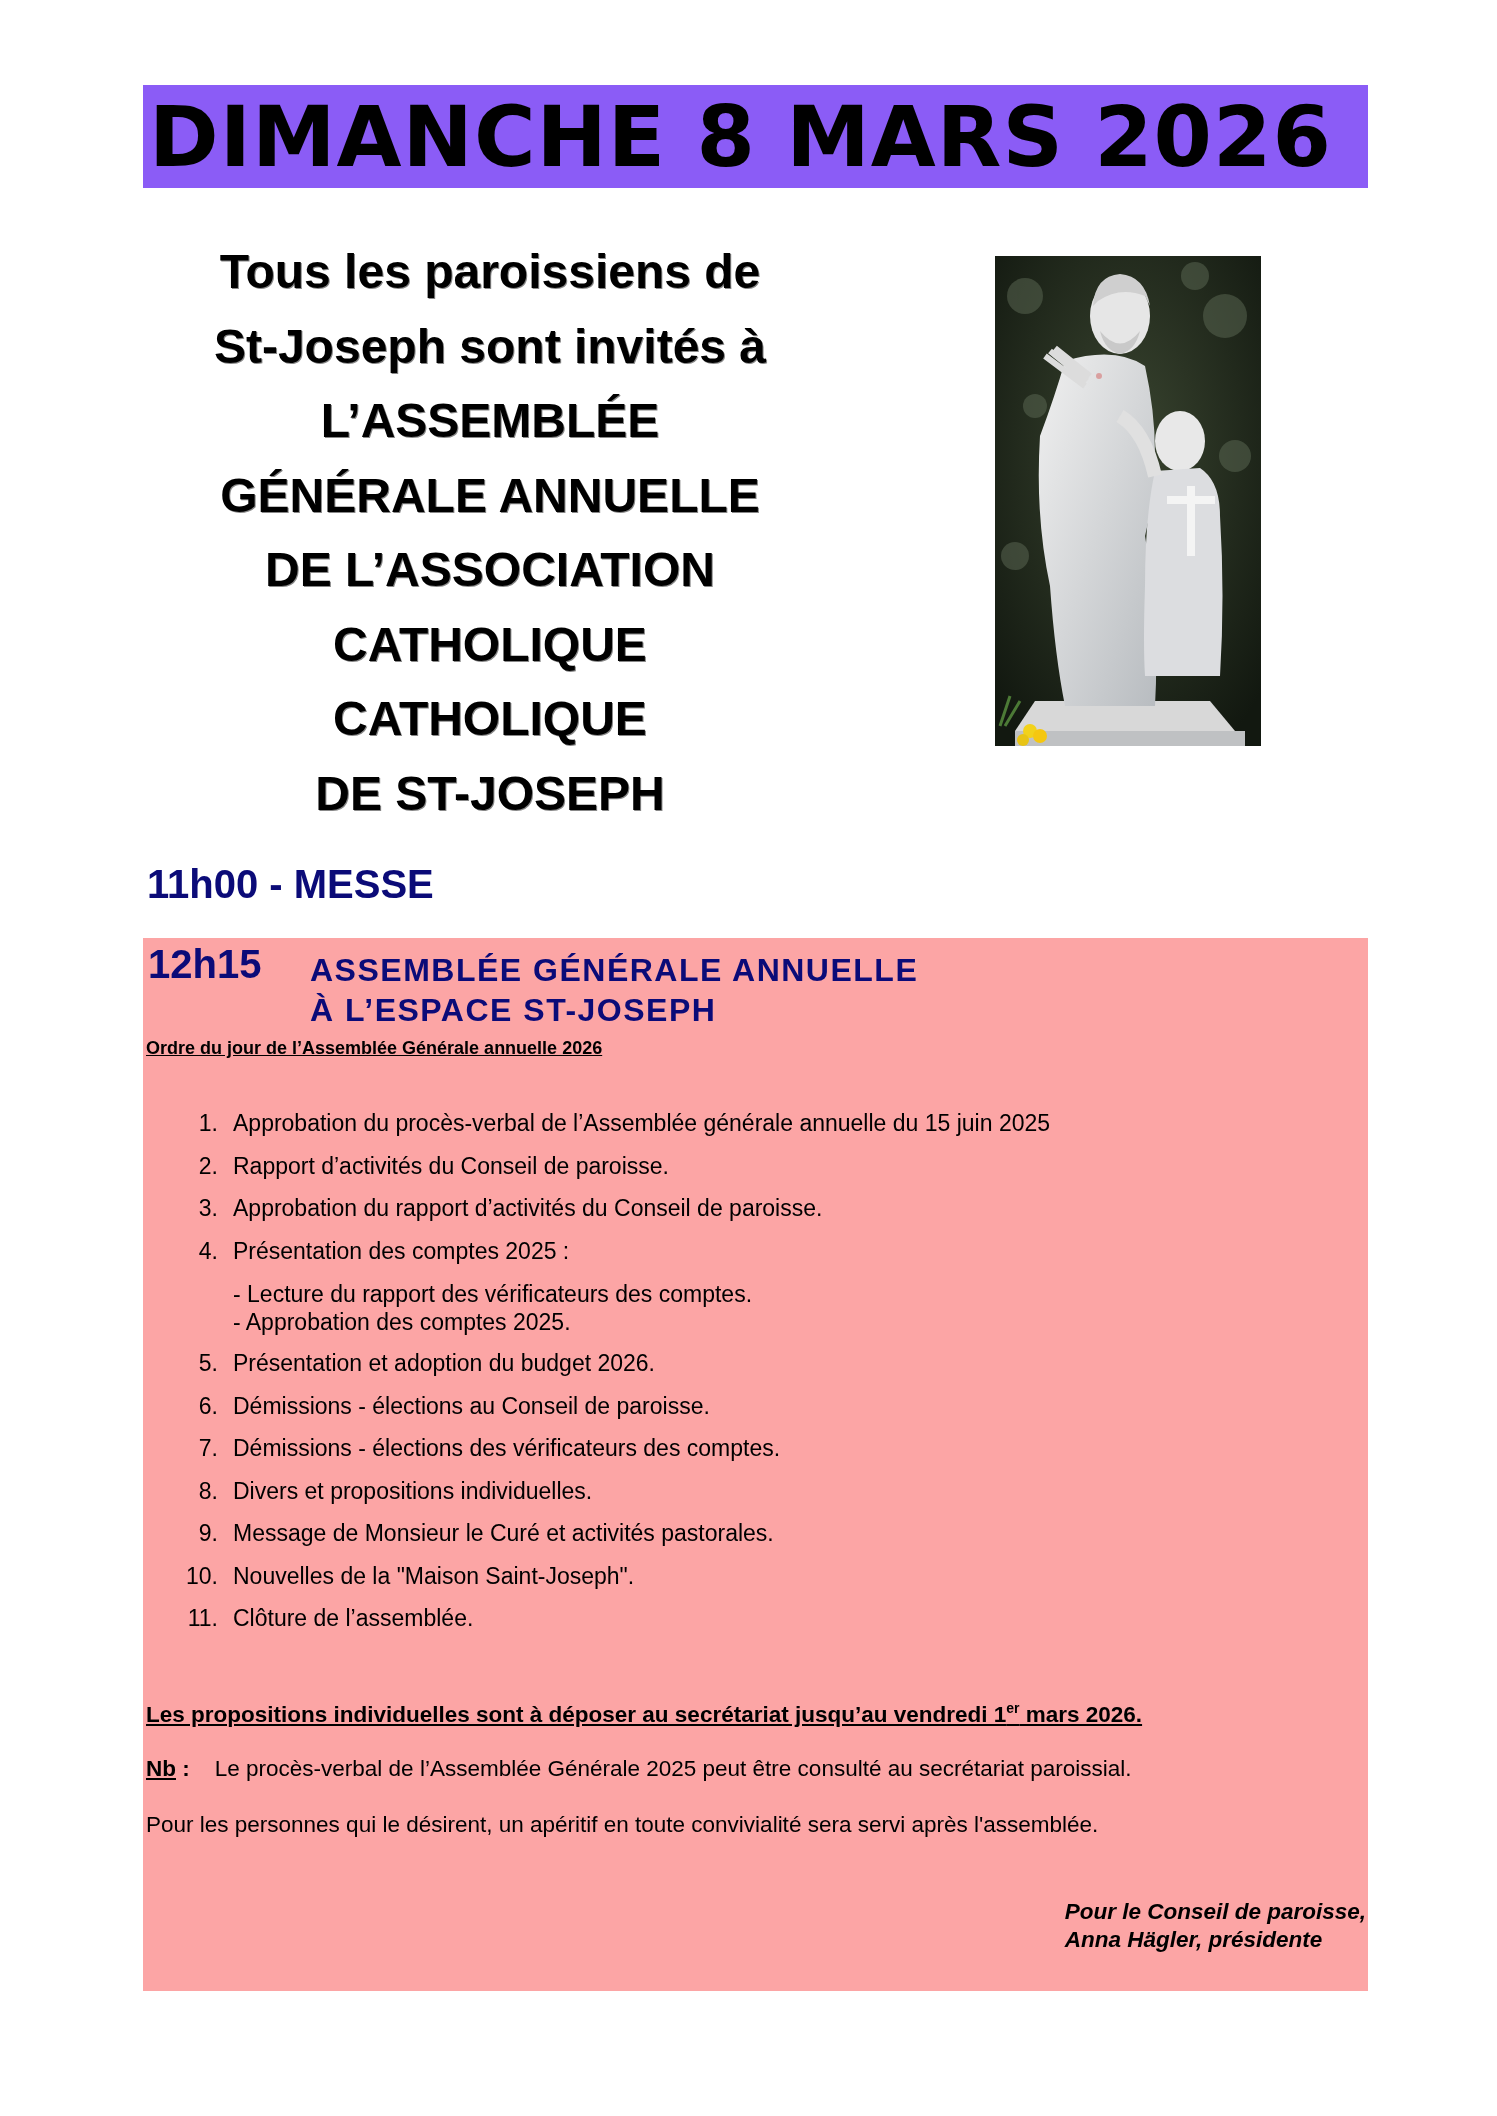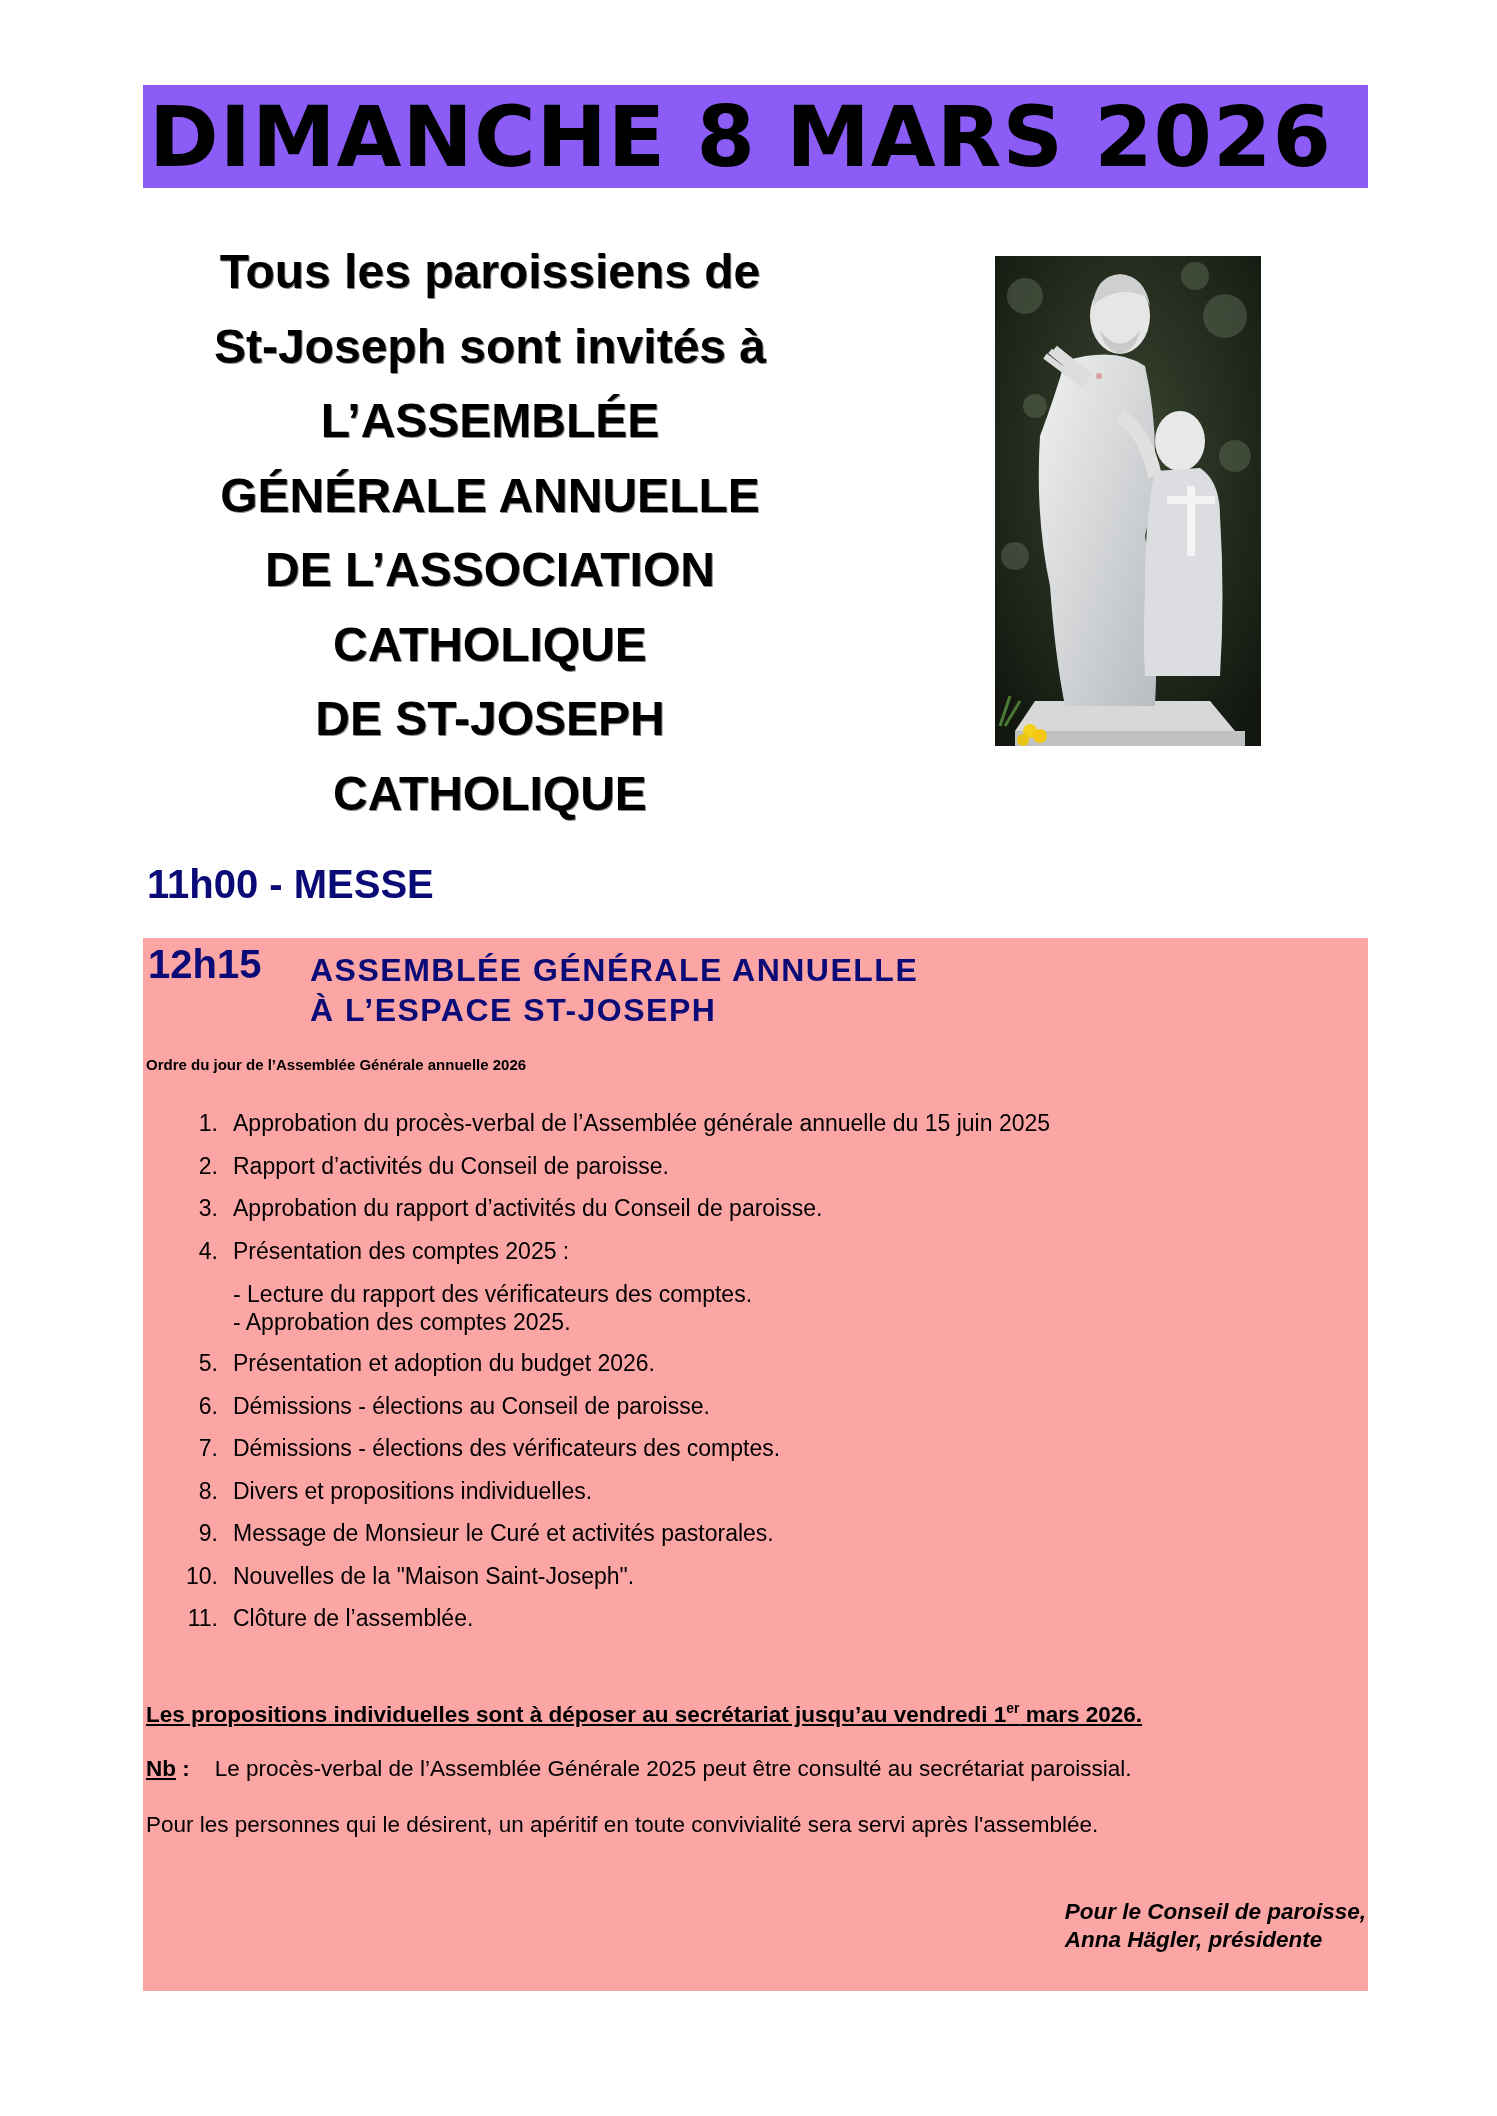--- a/index.html
+++ b/index.html
@@ -36,22 +36,22 @@
   }
   .time-1215 {
     position: absolute; left: 5px; top: 4px; font-weight: bold; font-size: 40px;
     color: #0b0b78; white-space: nowrap;
   }
   .agm-title {
     position: absolute; left: 167px; top: 12px; font-weight: bold; font-size: 32px;
     line-height: 40px; color: #0b0b78; letter-spacing: 1.5px; white-space: nowrap;
   }
   .agenda-heading {
-    position: absolute; left: 3px; top: 118px; font-weight: bold; font-size: 15px;
-    white-space: nowrap;
+    position: absolute; left: 3px; top: 100px; font-weight: bold; font-size: 18px;
+    text-decoration: underline; white-space: nowrap;
   }
   .agenda {
     position: absolute; left: 0; top: 172px; width: 1200px;
     font-size: 23px;
   }
   .agenda-item { position: relative; height: 42.5px; line-height: 27px; white-space: nowrap; }
   .agenda-item .num { position: absolute; right: 1125px; top: 0; text-align: right; }
   .agenda-item .txt { position: absolute; left: 90px; top: 0; }
   .agenda-sub { position: relative; height: 70px; white-space: nowrap; line-height: 28px; }
   .agenda-sub div { padding-left: 90px; }
@@ -79,22 +79,22 @@
   <div class="header-title">DIMANCHE 8 MARS 2026</div>
 </div>
 
 <div class="invite">
   <div>Tous les paroissiens de</div>
   <div>St-Joseph sont invités à</div>
   <div>L’ASSEMBLÉE</div>
   <div>GÉNÉRALE ANNUELLE</div>
   <div>DE L’ASSOCIATION</div>
   <div>CATHOLIQUE</div>
+  <div>CATHOLIQUE</div>
   <div>DE ST-JOSEPH</div>
-  <div>CATHOLIQUE</div>
 </div>
 
 <div class="photo">
   <svg width="266" height="490" viewBox="0 0 266 490">
     <defs>
       <radialGradient id="bg" cx="50%" cy="40%" r="70%">
         <stop offset="0%" stop-color="#3a4530"></stop>
         <stop offset="100%" stop-color="#121810"></stop>
       </radialGradient>
       <linearGradient id="stone" x1="0" y1="0" x2="1" y2="1">

